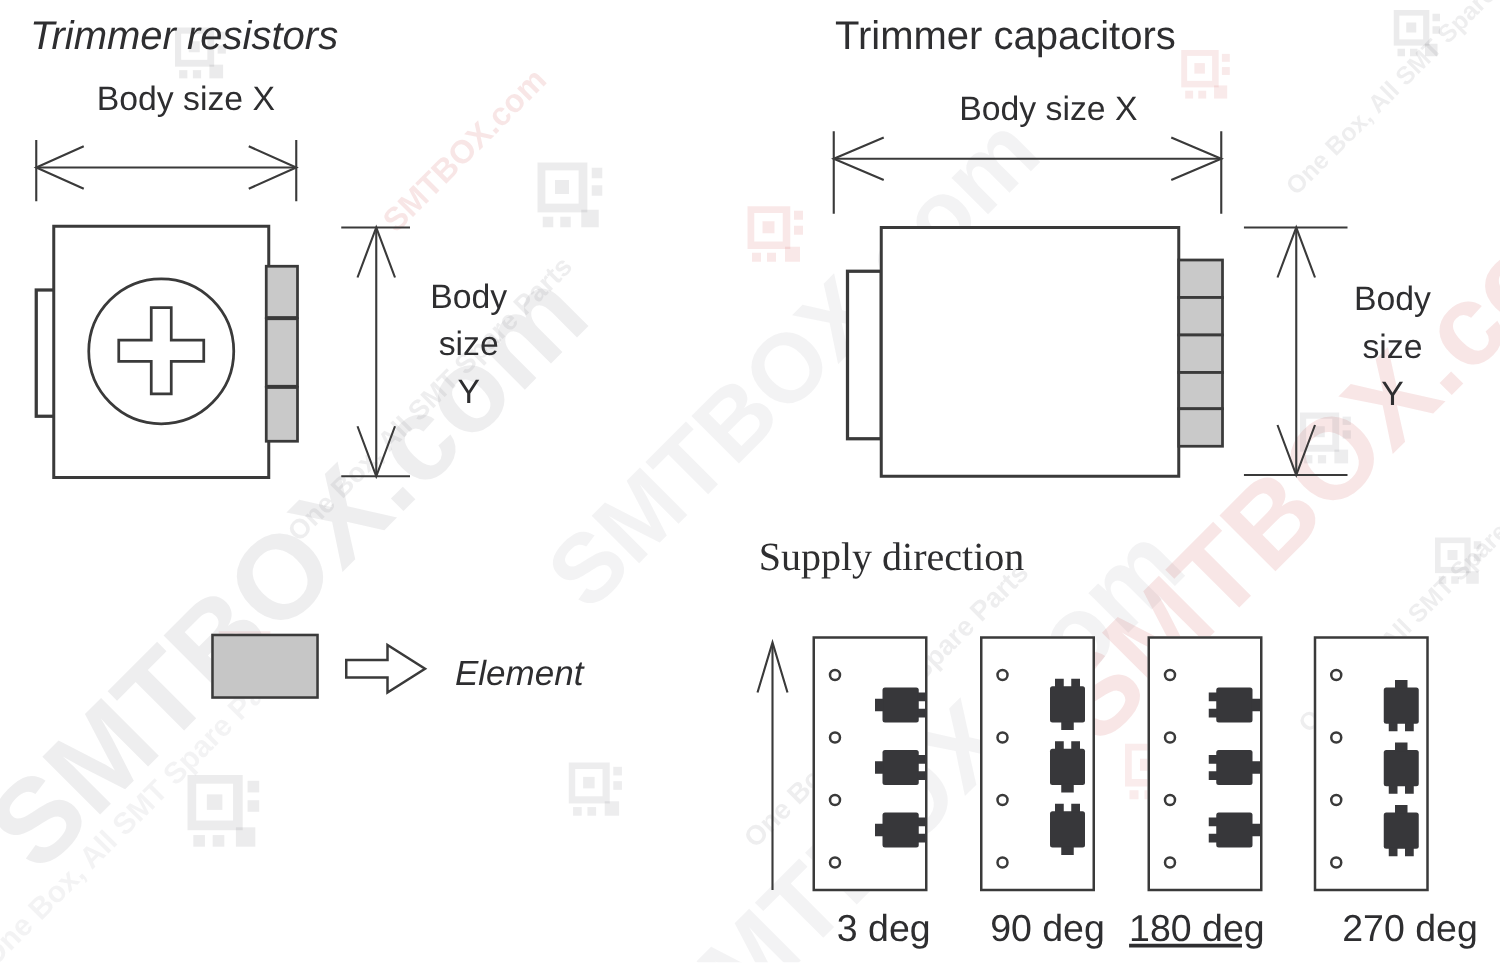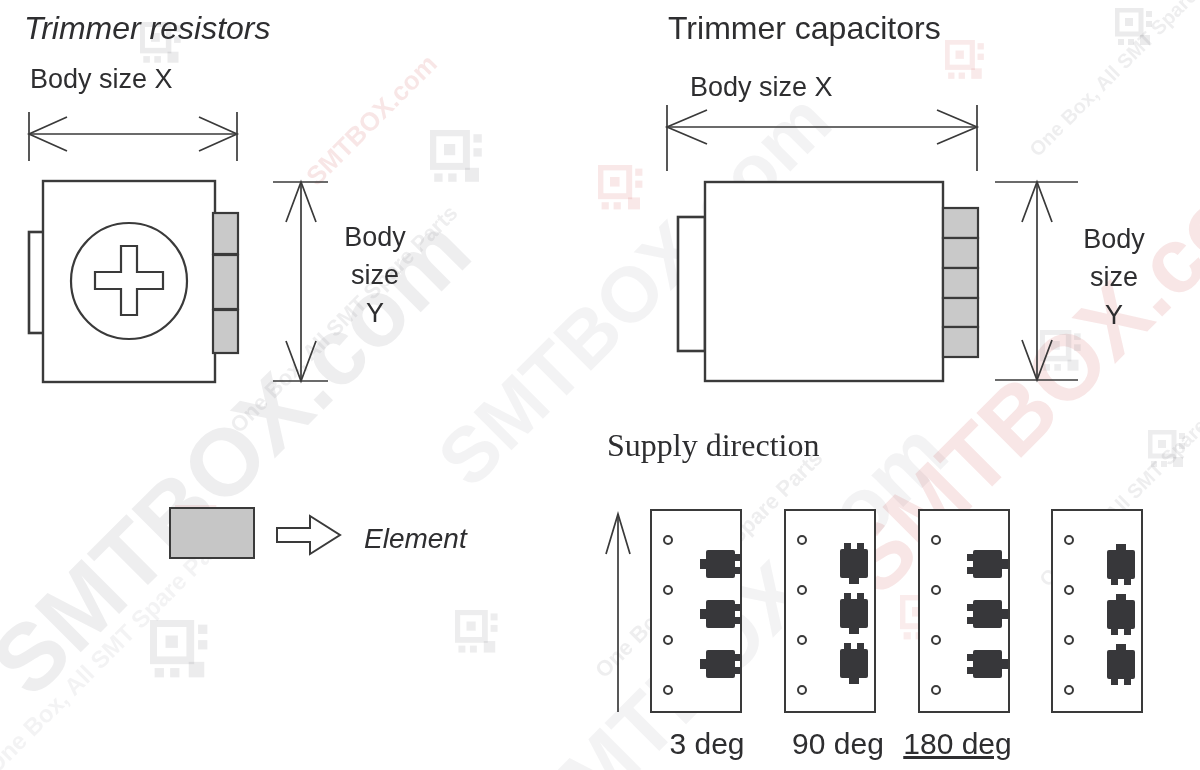--- a/index.html
+++ b/index.html
@@ -5,21 +5,21 @@
   html,body{margin:0;padding:0;background:#fff;}
   .canvas{
     position:relative;width:1200px;height:770px;overflow:hidden;background:#fff;
     font-family:"Liberation Sans","DejaVu Sans",sans-serif;color:#2e2e30;
   }
   .abs{position:absolute;}
   .label{white-space:nowrap;}
   .title{font-size:32px;}
   .dimlabel{font-size:27px;}
   .ylabel{font-size:27px;text-align:center;line-height:38px;}
-  .ctr{text-align:left;}
+  .ctr{text-align:right;}
   
   .wm{position:absolute;transform:rotate(-45deg);transform-origin:left top;
       font-weight:bold;white-space:nowrap;pointer-events:none;}
   .wm-gray{color:rgba(120,120,128,0.13);}
   .wm-gray2{color:rgba(120,120,128,0.09);}
   .wm-red{color:rgba(205,80,80,0.14);}
   .qr{position:absolute;pointer-events:none;}
   
   .strip{position:absolute;top:509px;width:92px;height:204px;background:#fff;
          border:2px solid #3a3a3a;box-sizing:border-box;}
@@ -249,14 +249,15 @@
         <use href="#trimmer-comp" xlink:href="#trimmer-comp"></use>
       </svg>
     <svg class="comp" style="top:153px;transform:translate(-50%,-50%) rotate(90deg);" width="44" height="36" viewBox="0 0 44 36">
         <use href="#trimmer-comp" xlink:href="#trimmer-comp"></use>
       </svg>
   </div>
 
   <div class="deglabel" style="left:657px;width:100px;">3 deg</div>
   <div class="deglabel" style="left:788px;width:100px;">90 deg</div>
   <div class="deglabel" style="left:900px;width:115px;text-decoration:underline;">180 deg</div>
+  <div class="deglabel" style="left:1068px;width:120px;">270 deg</div>
 
 </div>
 
 </body></html>

